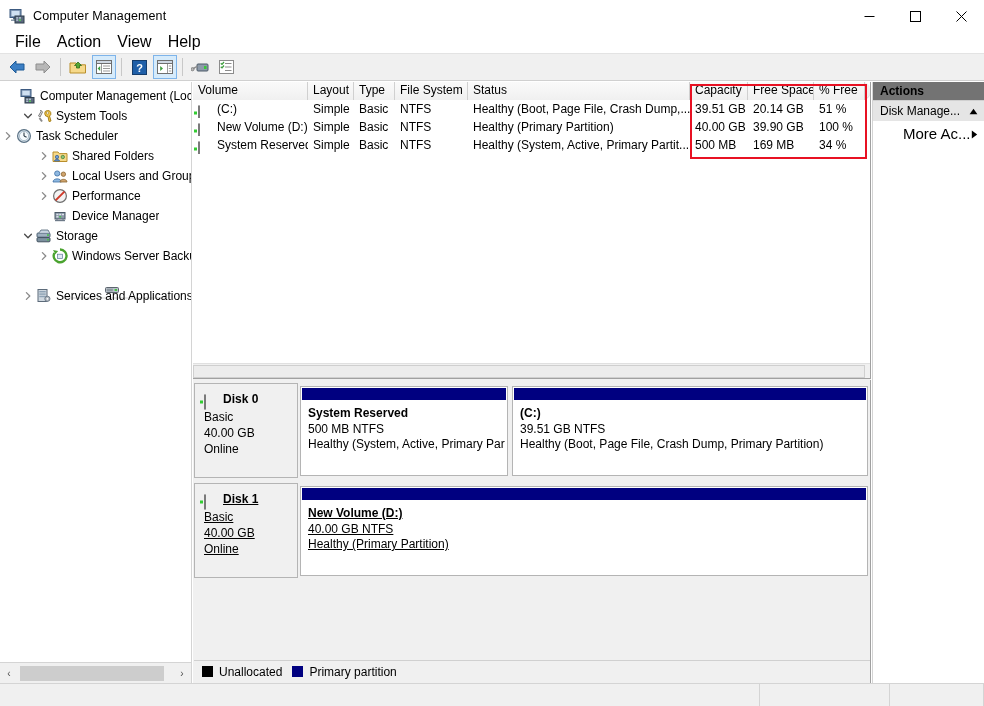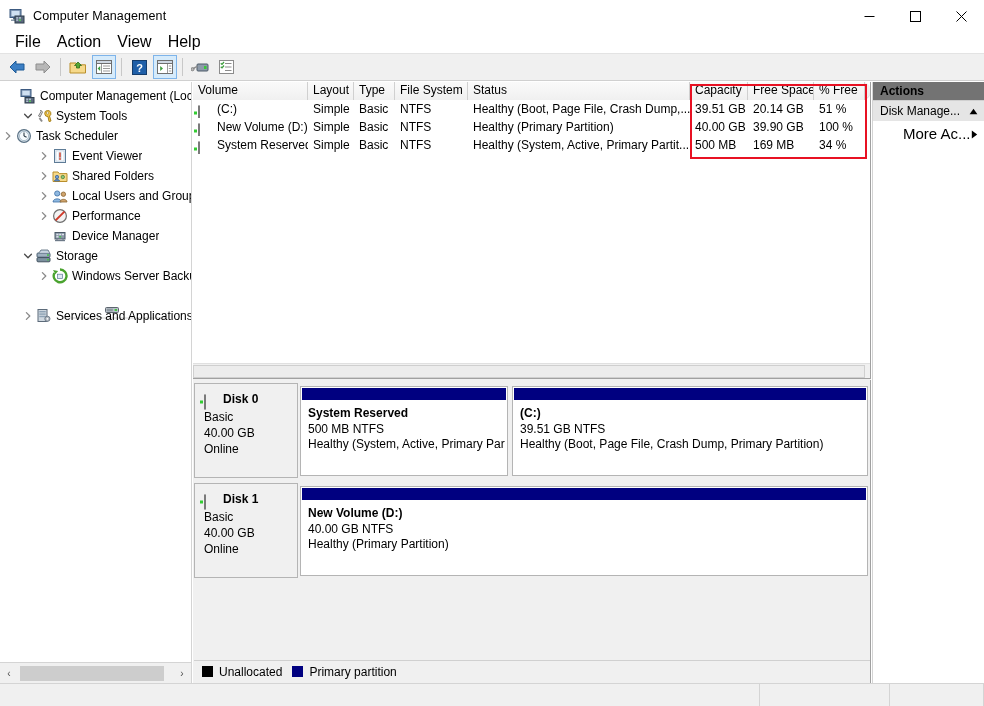--- a/index.html
+++ b/index.html
@@ -446,35 +446,20 @@
             <path d="M3.4 1.6 L6.8 5 L3.4 8.4" fill="none" stroke="#8a8a8a" stroke-width="1.3" stroke-linecap="round" stroke-linejoin="round"></path>
           </svg>
         </span>
         <span class="tico"><svg width="16" height="16" viewBox="0 0 16 16">
             <circle cx="8" cy="8" r="6.4" fill="#dfe8f0" stroke="#5a7184" stroke-width="1.2"></circle>
             <circle cx="8" cy="8" r="4.6" fill="#f6fafd" stroke="#8fa6b8" stroke-width="0.7"></circle>
             <line x1="8" y1="8" x2="8" y2="4.6" stroke="#2d3b46" stroke-width="1.1"></line>
             <line x1="8" y1="8" x2="10.6" y2="9.2" stroke="#2d3b46" stroke-width="1.1"></line>
           </svg></span>
         <span class="tlabel">Task Scheduler</span>
-      </div>
-      <div class="tnode" style="padding-left: 36px;">
-        <span class="tw">
-          <svg width="10" height="10" viewBox="0 0 10 10">
-            <path d="M3.4 1.6 L6.8 5 L3.4 8.4" fill="none" stroke="#8a8a8a" stroke-width="1.3" stroke-linecap="round" stroke-linejoin="round"></path>
-          </svg>
-        </span>
-        <span class="tico"><svg width="16" height="16" viewBox="0 0 16 16">
-            <rect x="2.5" y="1.5" width="11" height="13" fill="#e9f0f7" stroke="#5d7b96"></rect>
-            <rect x="4" y="3" width="8" height="10" fill="#ffffff" stroke="#b5c6d6" stroke-width="0.6"></rect>
-            <rect x="6.4" y="4.2" width="3.2" height="7.6" fill="#c9d9e8"></rect>
-            <path d="M8 4.6 L8 9.4" stroke="#d4452e" stroke-width="1.5"></path>
-            <circle cx="8" cy="11" r="0.9" fill="#d4452e"></circle>
-          </svg></span>
-        <span class="tlabel">Event Viewer</span>
       </div>
       <div class="tnode" style="padding-left: 36px;">
         <span class="tw">
           <svg width="10" height="10" viewBox="0 0 10 10">
             <path d="M3.4 1.6 L6.8 5 L3.4 8.4" fill="none" stroke="#8a8a8a" stroke-width="1.3" stroke-linecap="round" stroke-linejoin="round"></path>
           </svg>
         </span>
         <span class="tico"><svg width="16" height="16" viewBox="0 0 16 16">
             <path d="M1 4 L6 4 L7.3 5.6 L15 5.6 L15 13.5 L1 13.5 Z" fill="#f6d98a" stroke="#b98e2b"></path>
             <circle cx="5" cy="9" r="1.7" fill="#6b9ed6" stroke="#33598f" stroke-width="0.7"></circle>
@@ -671,21 +656,21 @@
             <div class="part" style="width: 356px;">
               <div class="pbar" style="background: rgb(0, 0, 128);"></div>
               <div class="pbody">
                 <div class="pname">(C:)</div>
                 <div class="pline">39.51 GB NTFS</div>
                 <div class="pline">Healthy (Boot, Page File, Crash Dump, Primary Partition)</div>
               </div>
             </div>
           </div>
         </div>
-        <div class="disk-row" style="top: 103px; height: 95px; width: 596px;">
+        <div class="disk-row" style="top: 103px; height: 95px; width: 596px; text-decoration: underline;">
           <div class="disk-info">
             <div class="dtitle">
               <span class="dico"><span class="ic-drive"></span></span>
               <span>Disk 1</span>
             </div>
             <div class="dline">Basic</div>
             <div class="dline">40.00 GB</div>
             <div class="dline">Online</div>
           </div>
           <div class="disk-parts">

